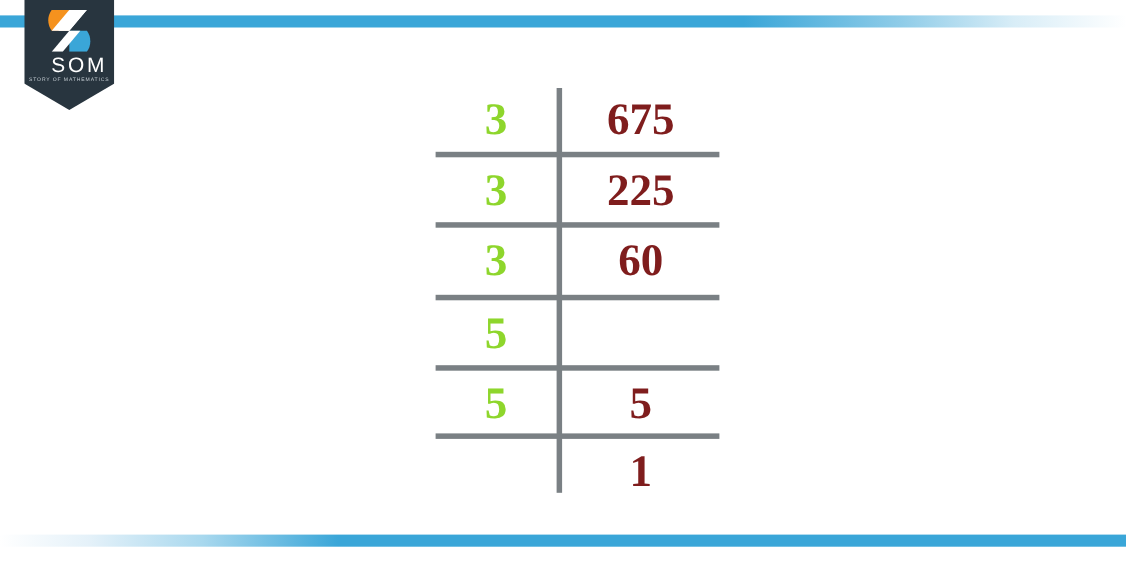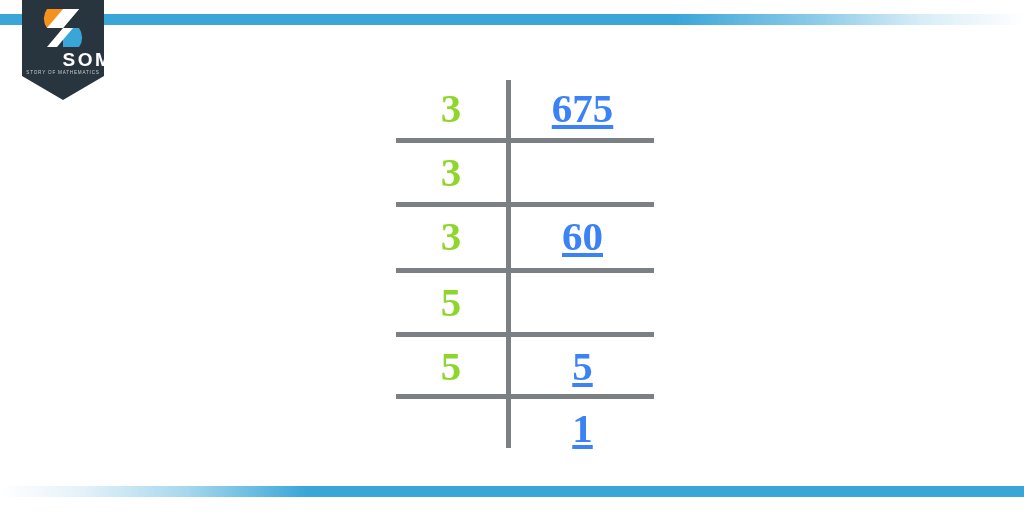--- a/index.html
+++ b/index.html
@@ -70,25 +70,24 @@
     height: 38px;
   }
   #logo-wordmark {
     position: absolute;
     left: 0;
     top: 50px;
     width: 100px;
     text-align: center;
     color: #ffffff;
     font-size: 19px;
-    font-weight: bold;
+    font-weight: normal;
     letter-spacing: 2.5px;
     font-family: "Liberation Sans", sans-serif;
     line-height: 1;
-    padding-left: 16px;
   }
   #logo-tagline {
     position: absolute;
     left: 0;
     top: 71px;
     width: 82px;
     text-align: center;
     color: #c3cbd1;
     font-size: 4.6px;
     letter-spacing: 0.8px;
@@ -136,22 +135,21 @@
     text-align: center;
   }
   .cell-divisor {
     left: 0;
     width: 110px;
     color: #8ed62c;
   }
   .cell-quotient {
     left: 115px;
     width: 143px;
-    color: #3b82f6;
-    text-decoration: underline;
+    color: #7f1d1d;
   }
 </style>
 </head>
 <body>
 
 <div class="accent-bar" id="top-accent-bar"></div>
 <div class="accent-bar" id="bottom-accent-bar"></div>
 
 <div id="logo-badge">
   <div class="badge-shape"></div>
@@ -172,20 +170,21 @@
   <div class="ladder-vline"></div>
 
   <div class="ladder-row" style="top:0">
     <div class="cell cell-divisor">3</div>
     <div class="cell cell-quotient">675</div>
   </div>
   <div class="ladder-hline" style="top:62px"></div>
 
   <div class="ladder-row" style="top:64px">
     <div class="cell cell-divisor">3</div>
+    <div class="cell cell-quotient">225</div>
   </div>
   <div class="ladder-hline" style="top:126px"></div>
 
   <div class="ladder-row" style="top:128px">
     <div class="cell cell-divisor">3</div>
     <div class="cell cell-quotient">60</div>
   </div>
   <div class="ladder-hline" style="top:192px"></div>
 
   <div class="ladder-row" style="top:194px">

